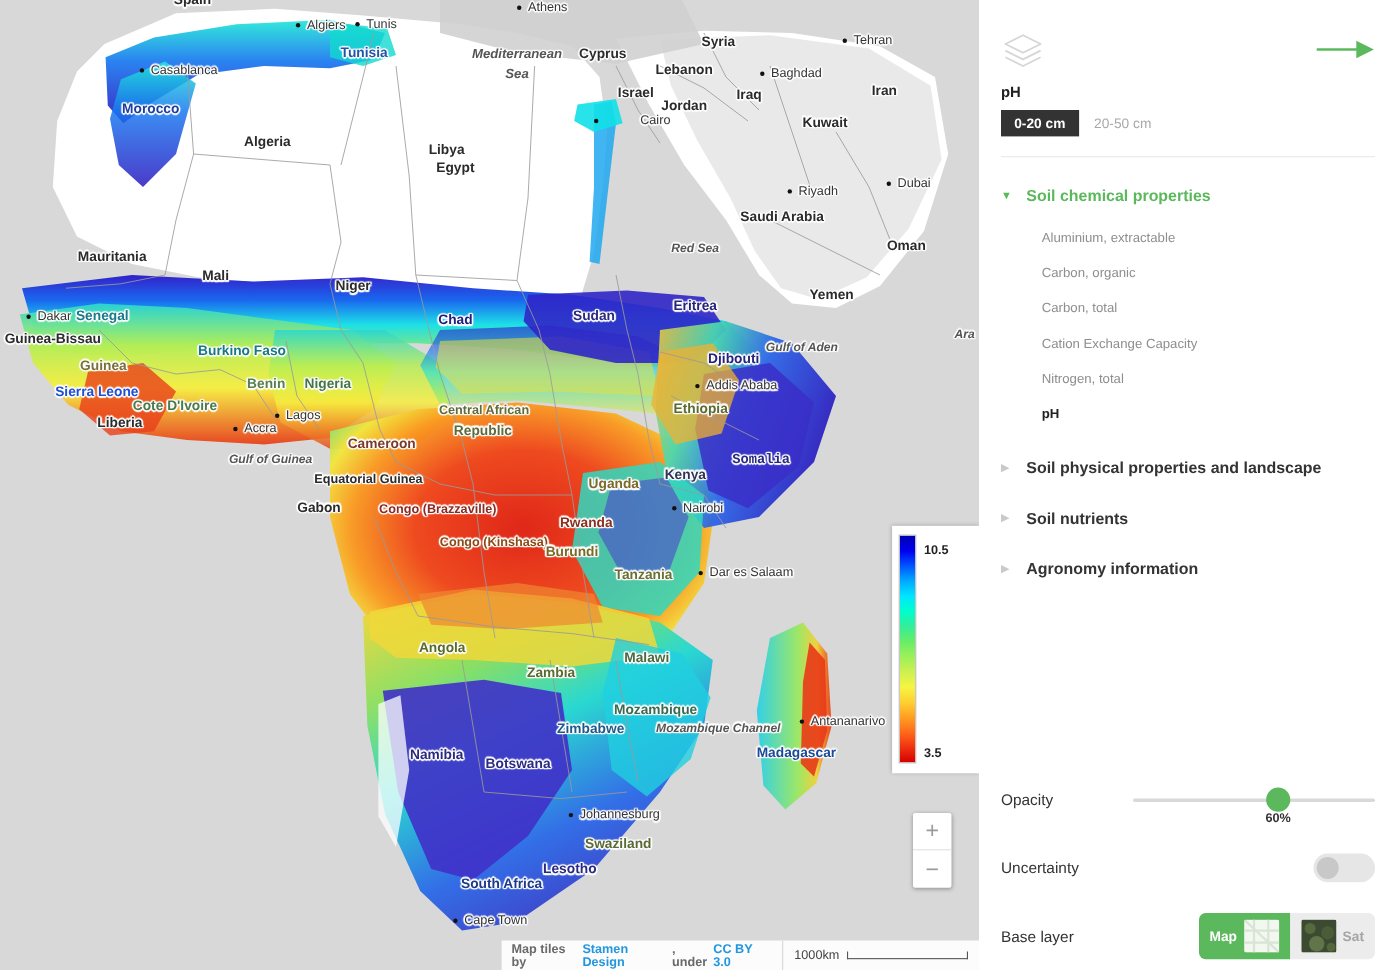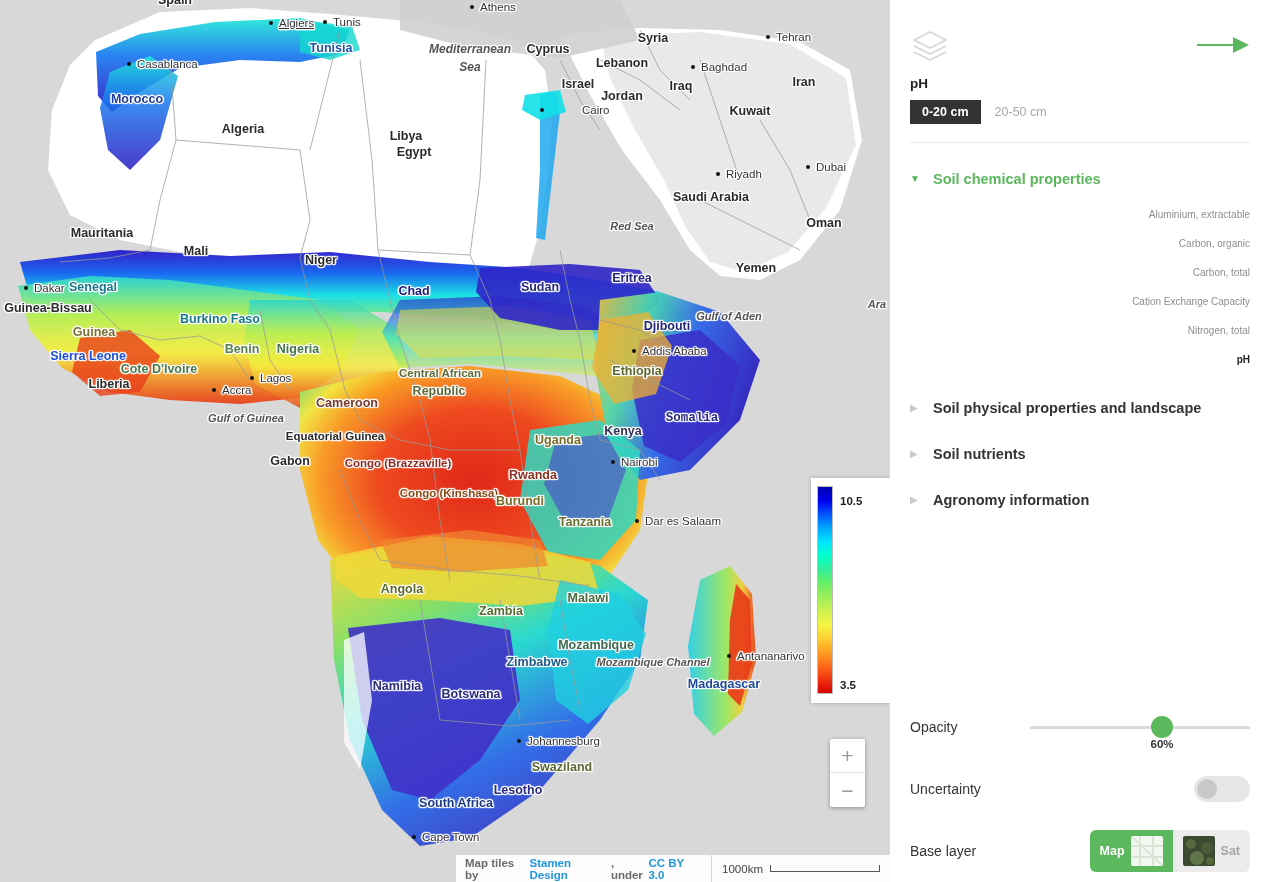--- a/index.html
+++ b/index.html
@@ -132,21 +132,21 @@
     cursor:pointer; padding:4px 0;
   }
   .caret { font-size:10px; line-height:1; width:9px; }
   .caret.open { color:#5cb85c; }
   .caret.closed { color:#c9c9c9; }
   .group-title { font-size:14.5px; font-weight:bold; }
   .group-title.open { color:#5cb85c; }
   .group-title.closed { color:#333; }
   .group-items { margin-top:9px; }
   .prop-item {
-    font-size:10px; color:#8e8e8e; padding:9px 0 9px 37px; cursor:pointer;text-align:right;
+    font-size:12px; color:#8e8e8e; padding:9px 0 9px 37px; cursor:pointer;
   }
   .prop-item.selected { color:#222; font-weight:bold; }
   .group.spaced { margin-top:22px; }
 
   
   #controls { position:absolute; left:20px; right:20px; bottom:0; }
   .ctl-row { display:flex; align-items:center; height:62px; }
   .ctl-label { font-size:14px; color:#333; flex:0 0 120px; }
   #slider-wrap { flex:1; position:relative; height:30px; display:flex; align-items:center; }
   #slider-track {
@@ -417,21 +417,21 @@
           <div class="lbl country" style="left: 578px; top: 84px; color: rgb(43, 43, 43);">Israel</div>
           <div class="lbl country" style="left: 622px; top: 96px; color: rgb(43, 43, 43);">Jordan</div>
           <div class="lbl country" style="left: 681px; top: 86px; color: rgb(43, 43, 43);">Iraq</div>
           <div class="lbl country" style="left: 804px; top: 82px; color: rgb(43, 43, 43);">Iran</div>
           <div class="lbl country" style="left: 750px; top: 111px; color: rgb(43, 43, 43);">Kuwait</div>
           <div class="lbl country" style="left: 711px; top: 197px; color: rgb(43, 43, 43);">Saudi Arabia</div>
           <div class="lbl country" style="left: 824px; top: 223px; color: rgb(43, 43, 43);">Oman</div>
           <div class="lbl country" style="left: 756px; top: 268px; color: rgb(43, 43, 43);">Yemen</div>
           <div class="lbl country" style="left: 175px; top: 0px; color: rgb(43, 43, 43);">Spain</div>
           <div class="city-dot" style="left: 271px; top: 23px;"></div>
-          <div class="lbl city" style="left: 279px; top: 23px; transform: translate(0px, -50%); text-decoration: underline;">Algiers</div>
+          <div class="lbl city" style="left: 279px; top: 23px; transform: translate(0px, -50%);">Algiers</div>
           <div class="city-dot" style="left: 325px; top: 22px;"></div>
           <div class="lbl city" style="left: 333px; top: 22px; transform: translate(0px, -50%);">Tunis</div>
           <div class="city-dot" style="left: 129px; top: 64px;"></div>
           <div class="lbl city" style="left: 137px; top: 64px; transform: translate(0px, -50%);">Casablanca</div>
           <div class="city-dot" style="left: 472px; top: 7px;"></div>
           <div class="lbl city" style="left: 480px; top: 7px; transform: translate(0px, -50%);">Athens</div>
           <div class="city-dot" style="left: 542px; top: 110px;"></div>
           <div class="lbl city" style="left: 550px; top: 110px; transform: translate(0px, -50%); margin-left: 32px;">Cairo</div>
           <div class="city-dot" style="left: 693px; top: 67px;"></div>
           <div class="lbl city" style="left: 701px; top: 67px; transform: translate(0px, -50%);">Baghdad</div>

